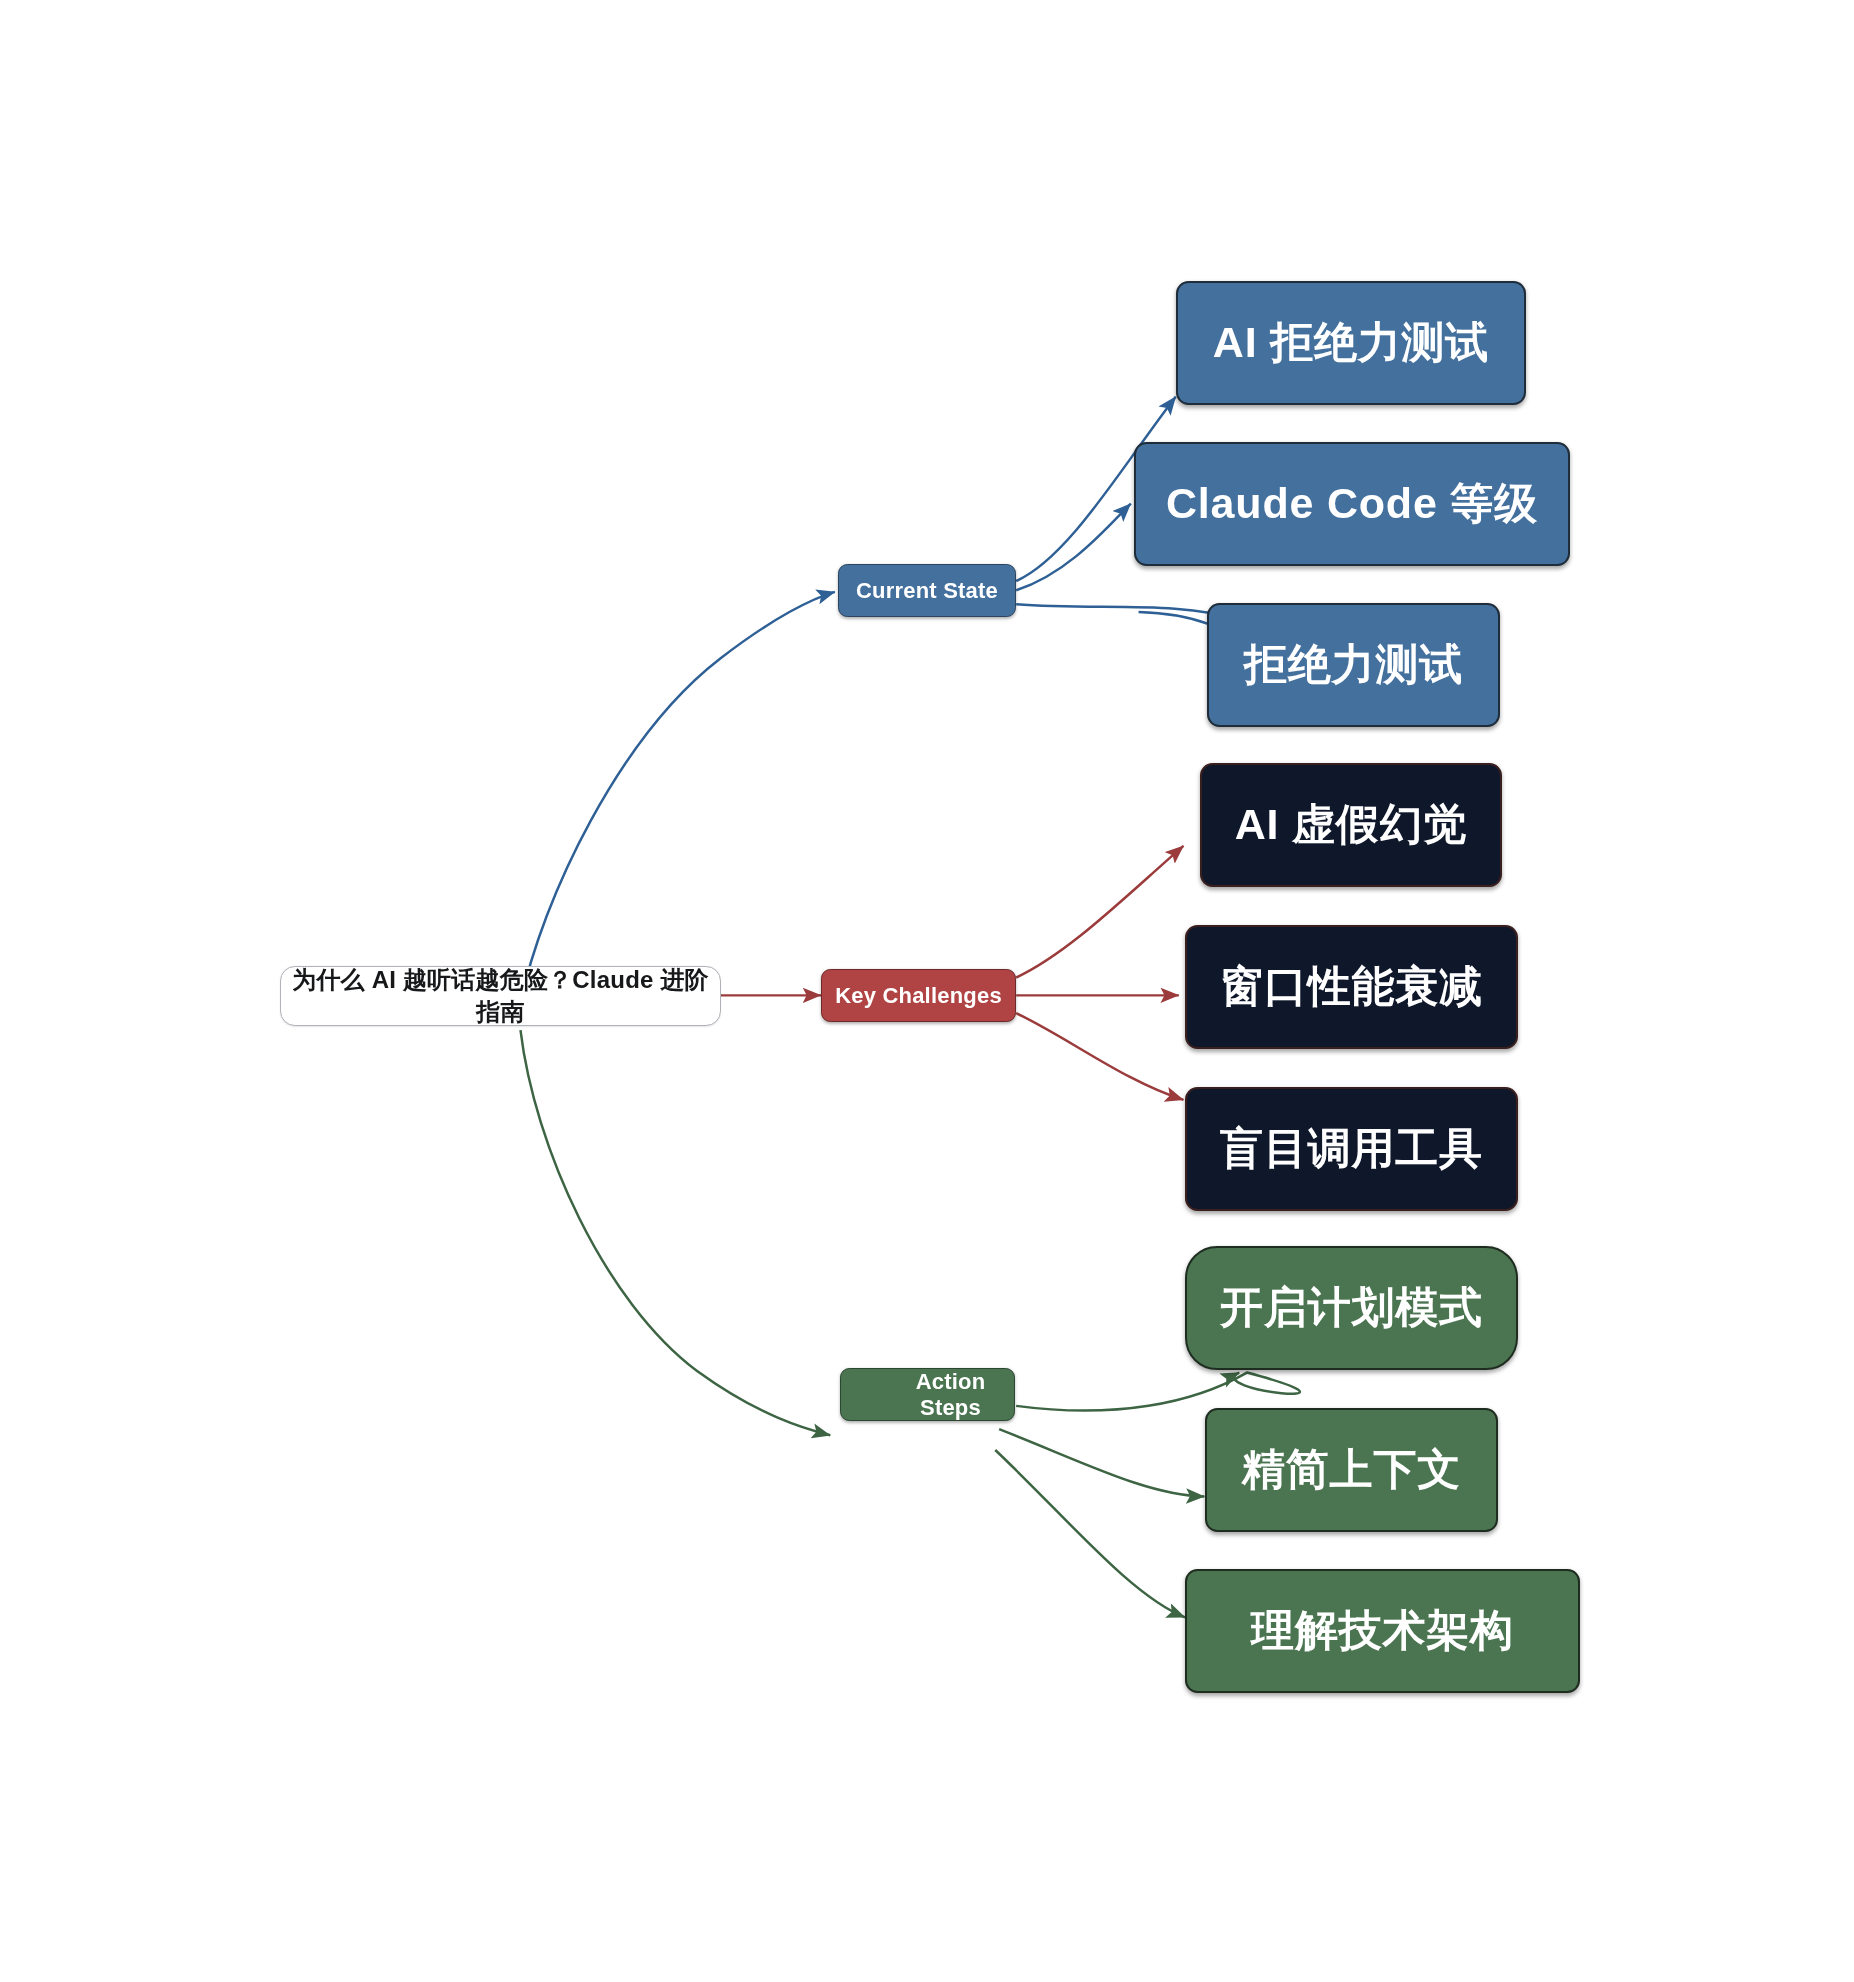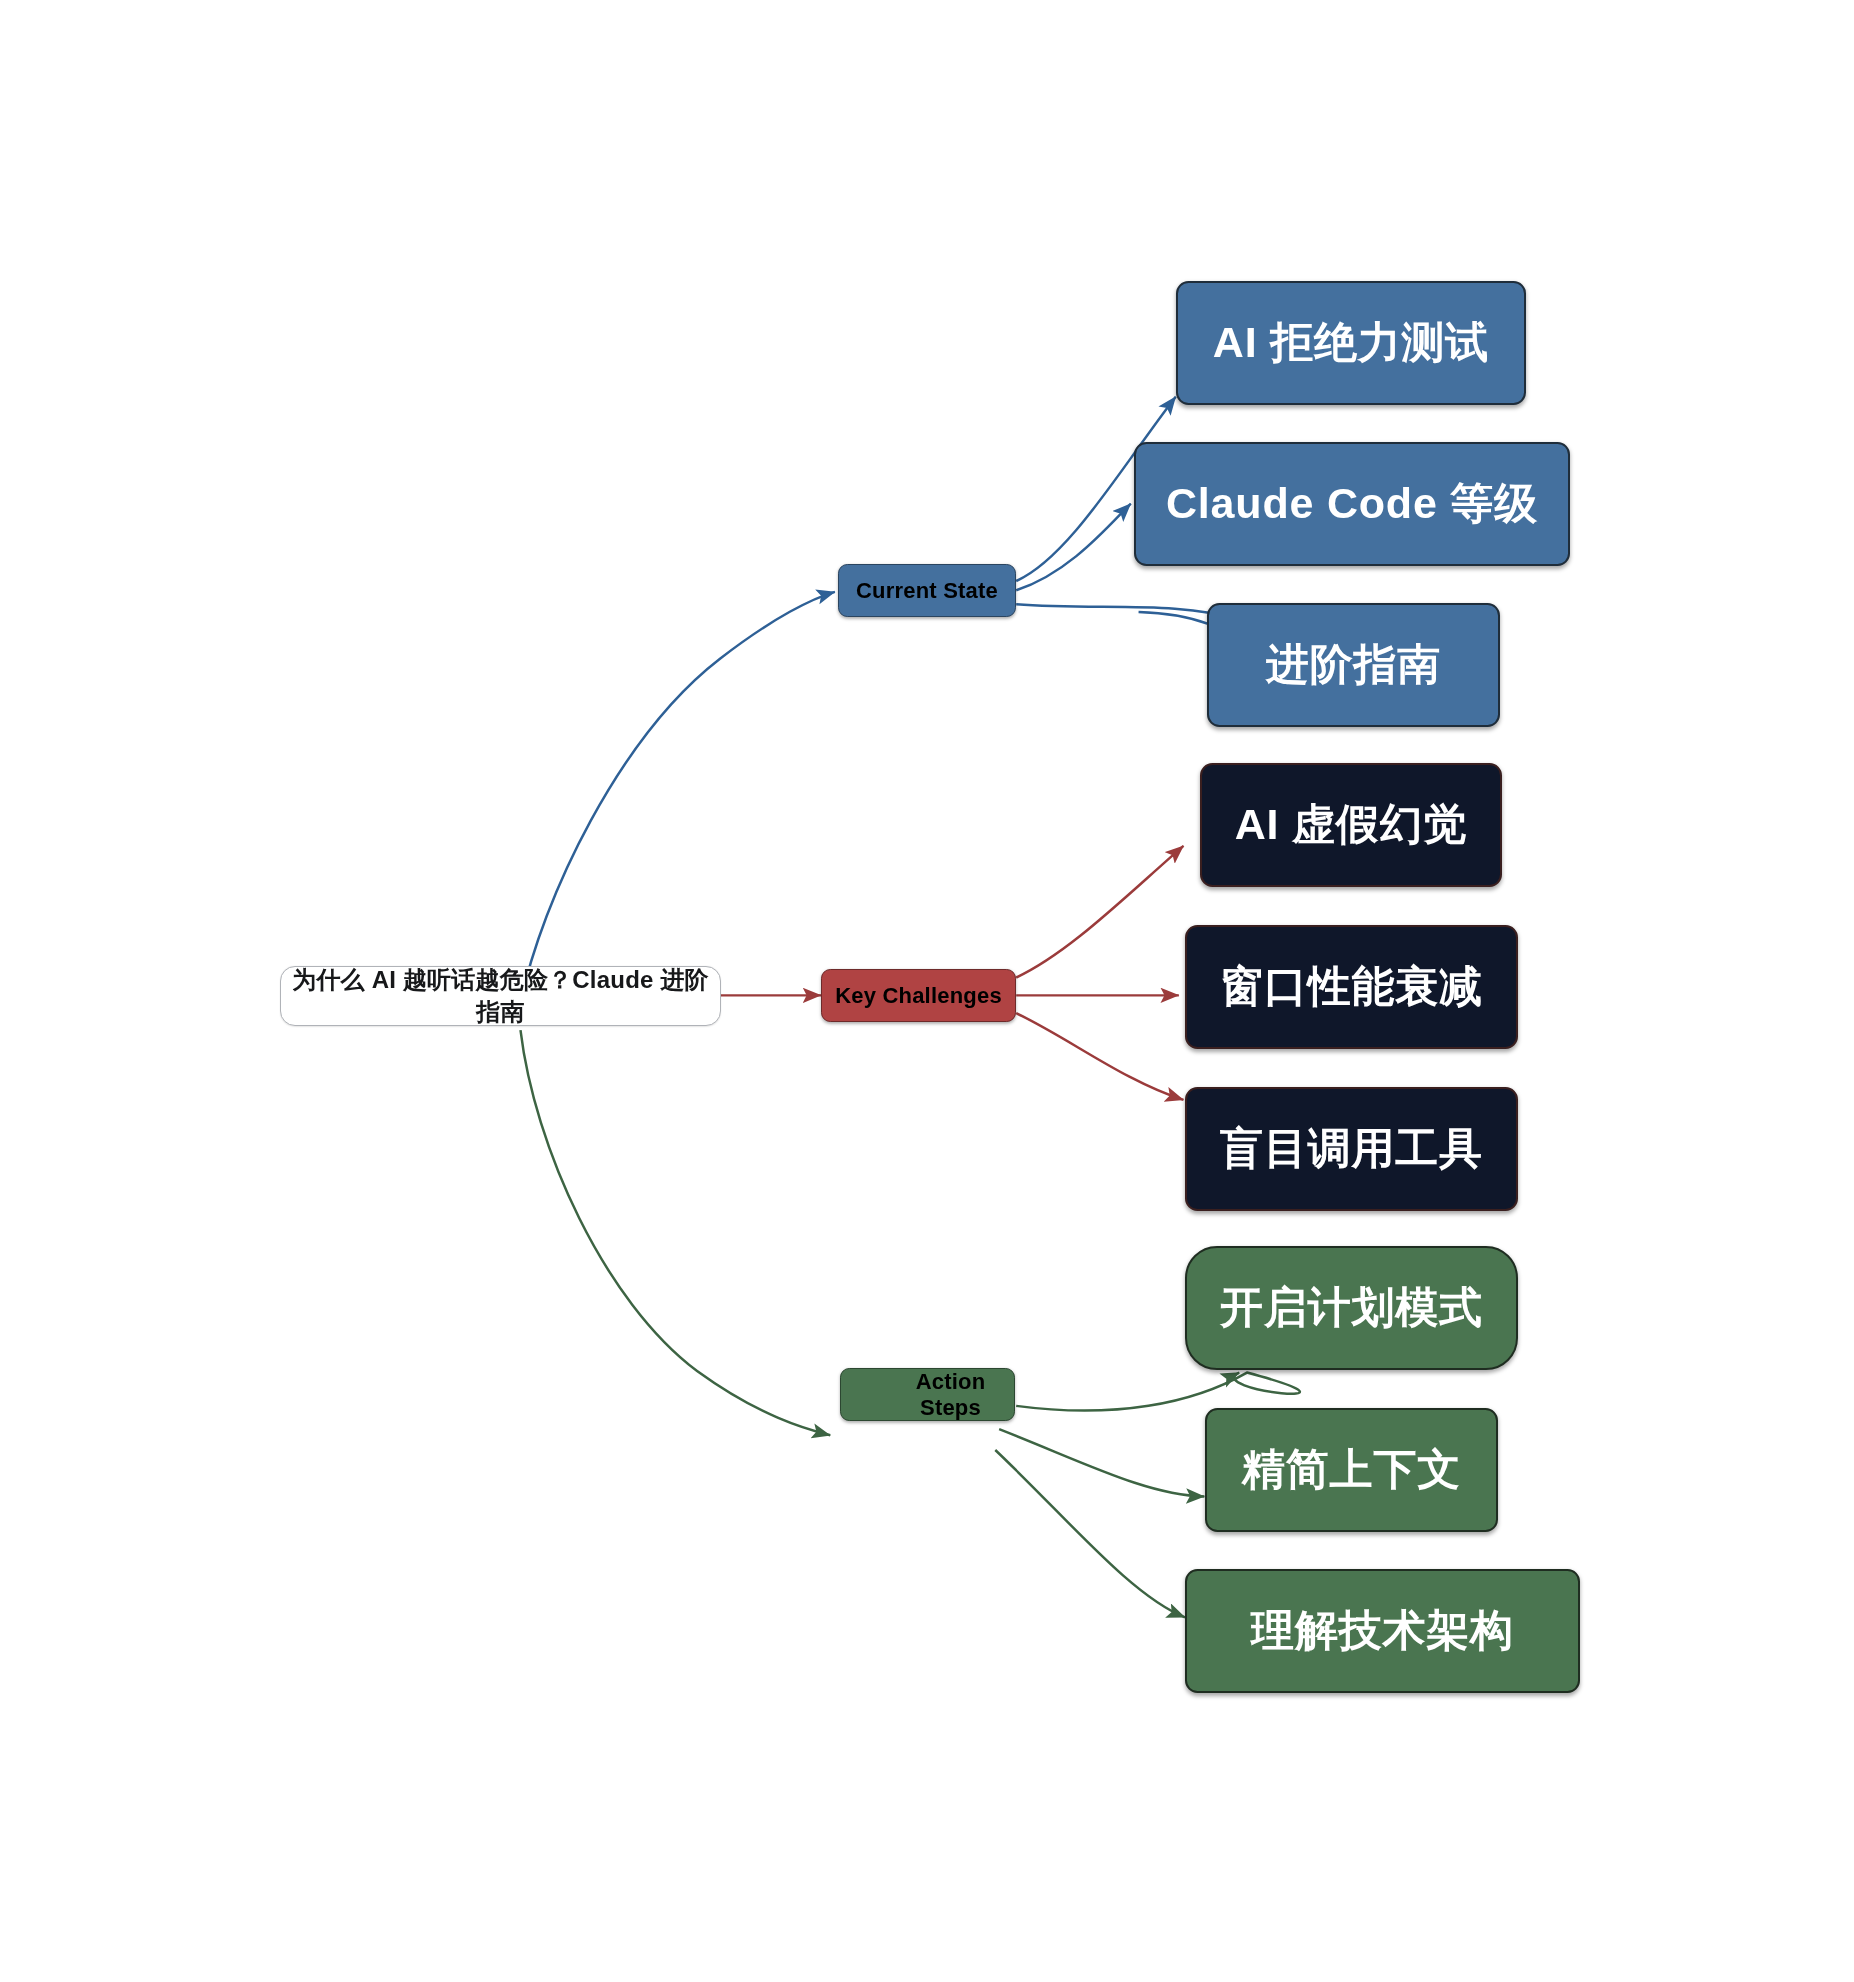--- a/index.html
+++ b/index.html
@@ -41,21 +41,21 @@
     background: #ffffff;
     border: 1.5px solid #b0b3b8;
     border-radius: 15px;
     color: #17181a;
     font-weight: bold;
     font-size: 24px;
     letter-spacing: 0.2px;
     box-shadow: 0 0.8px 1.5px rgba(0,0,0,0.10);
   }
   .node-branch {
-    color: #000000;
+    color: #ffffff;
     font-weight: bold;
     font-size: 22px;
     border-radius: 9.3px;
     letter-spacing: 0.2px;
     box-shadow: 0 1.5px 3.1px rgba(0,0,0,0.30);
   }
   .node-leaf {
     color: #ffffff;
     font-weight: bold;
     font-size: 43px;
@@ -124,21 +124,21 @@
     <span>Action Steps</span>
   </div>
 
   <div class="node node-leaf cat-blue" style="left:1134px; top:442px; width:436px; height:124px;">
     <span>Claude Code 等级</span>
   </div>
   <div class="node node-leaf cat-blue" style="left:1176px; top:281px; width:350px; height:124px;">
     <span>AI 拒绝力测试</span>
   </div>
   <div class="node node-leaf cat-blue" style="left:1207px; top:603px; width:293px; height:124px;">
-    <span>进阶指南</span>
+    <span>拒绝力测试</span>
   </div>
 
   <div class="node node-leaf cat-red" style="left:1200px; top:763px; width:302px; height:124px;">
     <span>AI 虚假幻觉</span>
   </div>
   <div class="node node-leaf cat-red" style="left:1185px; top:925px; width:333px; height:124px;">
     <span>窗口性能衰减</span>
   </div>
   <div class="node node-leaf cat-red" style="left:1185px; top:1087px; width:333px; height:124px;">
     <span>盲目调用工具</span>

